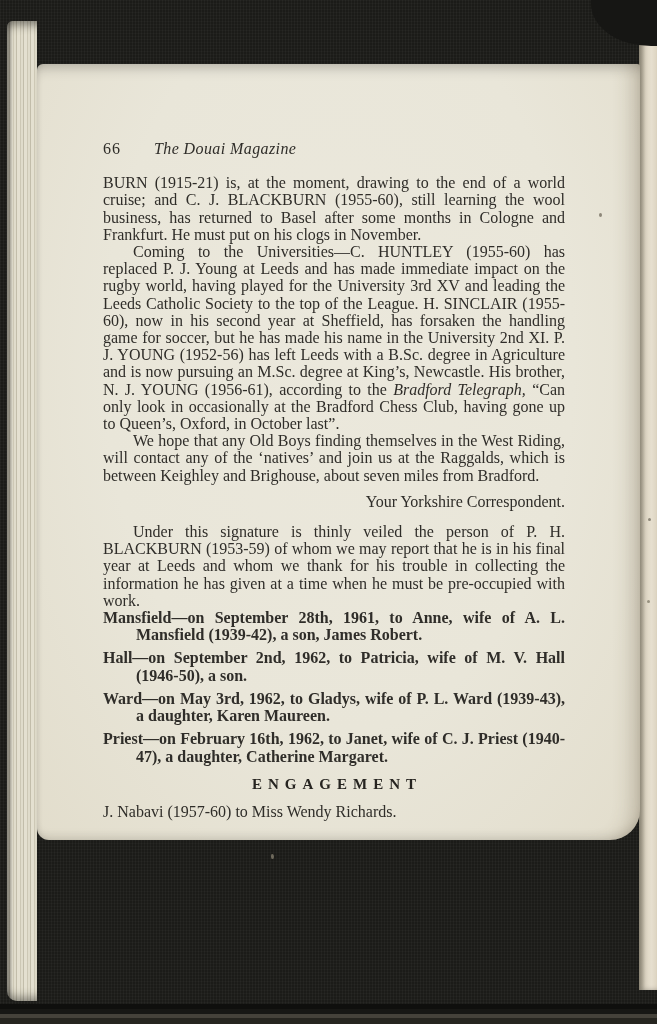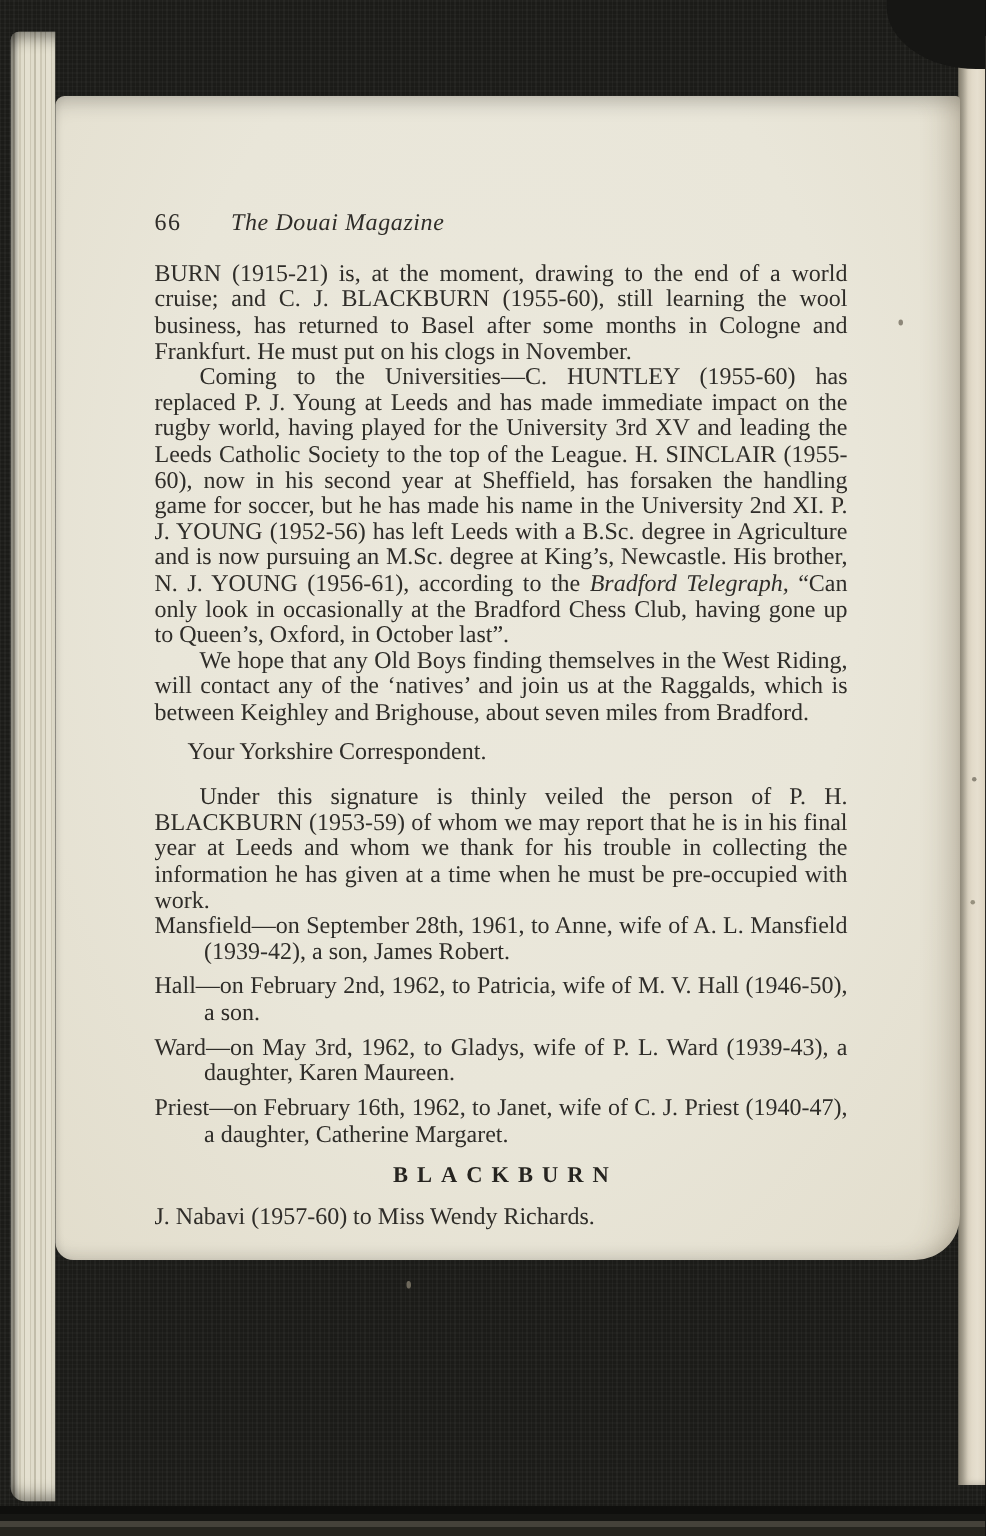--- a/index.html
+++ b/index.html
@@ -101,39 +101,40 @@
 
   .pagehead { margin: 0 0 17px 0; font-size: 16px; white-space: nowrap; }
   .pagehead .pageno { display: inline-block; margin-right: 29px; letter-spacing: 1px; }
   .pagehead .runtitle { font-style: italic; letter-spacing: 0.4px; }
 
   p { margin: 0; text-align: justify; text-indent: 30px; }
   p.first { text-indent: 0; }
 
   .signature {
     margin: 9px 0 13px 0;
-    text-align: left;
+    text-align: right;
     text-indent: 0;
     padding-left: 22px;
   }
 
   h2.section-head {
     margin: 11px 0 10px 0;
     text-align: center;
     font-size: 15px;
     font-weight: bold;
     letter-spacing: 6px;
     color: #262420;
     text-indent: 6px; 
   }
 
   .entry {
     margin: 0 0 6px 0;
     padding-left: 33px;
     text-indent: -33px;
+    font-weight: bold;
   }
 
   .engagement-line { text-indent: 0; margin-top: 2px; }
 
   em.pubname { font-style: italic; }
 </style>
 </head>
 <body>
 
 <div class="scan">
@@ -155,26 +156,26 @@
 
       <p>We hope that any Old Boys finding themselves in the West Riding, will contact any of the ‘natives’ and join us at the Raggalds, which is between Keighley and Brighouse, about seven miles from Bradford.</p>
 
       <p class="signature">Your Yorkshire Correspondent.</p>
 
       <p>Under this signature is thinly veiled the person of P. H. BLACKBURN (1953-59) of whom we may report that he is in his final year at Leeds and whom we thank for his trouble in collecting the information he has given at a time when he must be pre-occupied with work.</p>
 
 
       <div class="entries">
         <p class="entry">Mansfield—on September 28th, 1961, to Anne, wife of A. L. Mansfield (1939-42), a son, James Robert.</p>
-        <p class="entry">Hall—on February 2nd, 1962, to Patricia, wife of M. V. Hall (1946-50), a son.</p>
+        <p class="entry">Hall—on September 2nd, 1962, to Patricia, wife of M. V. Hall (1946-50), a son.</p>
         <p class="entry">Ward—on May 3rd, 1962, to Gladys, wife of P. L. Ward (1939-43), a daughter, Karen Maureen.</p>
         <p class="entry">Priest—on February 16th, 1962, to Janet, wife of C. J. Priest (1940-47), a daughter, Catherine Margaret.</p>
       </div>
 
-      <h2 class="section-head">BLACKBURN</h2>
+      <h2 class="section-head">ENGAGEMENT</h2>
 
       <p class="engagement-line">J. Nabavi (1957-60) to Miss Wendy Richards.</p>
 
     </div>
   </div>
 
   <div class="corner-cover"></div>
   <div class="cover-bottom"></div>
 
   <span class="speck s1"></span>

